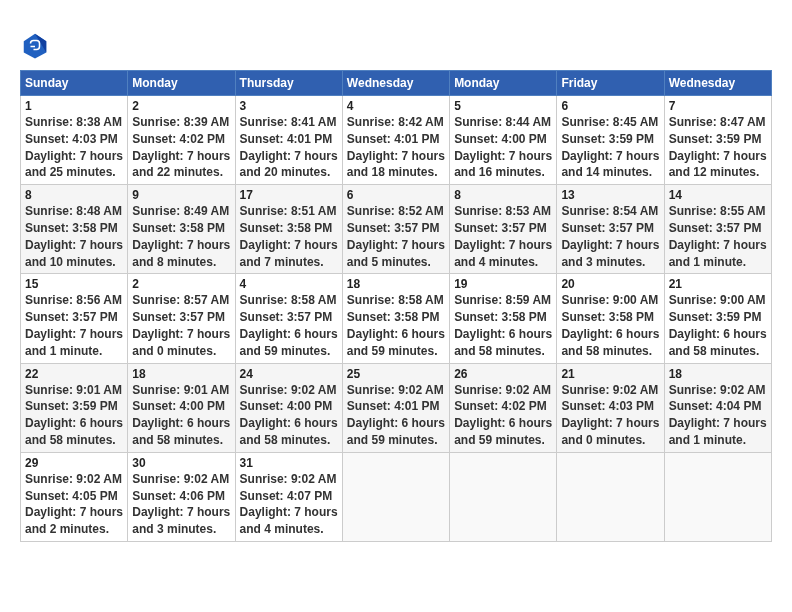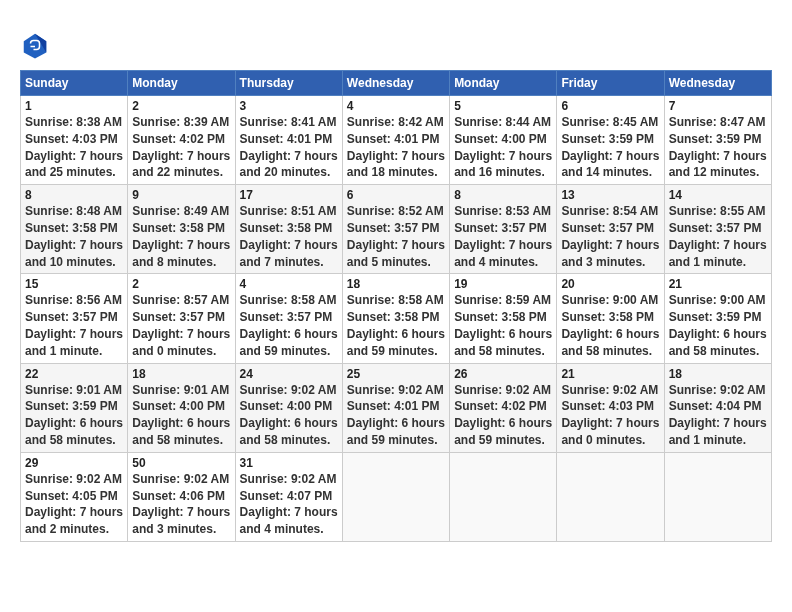--- a/index.html
+++ b/index.html
@@ -255,21 +255,21 @@
             <span class="day-num">18</span>
             <div class="cell-text">Sunrise: 9:02 AM<br>Sunset: 4:04 PM<br>Daylight: 7 hours<br>and 1 minute.</div>
           </td>
         </tr>
         <tr>
           <td>
             <span class="day-num">29</span>
             <div class="cell-text">Sunrise: 9:02 AM<br>Sunset: 4:05 PM<br>Daylight: 7 hours<br>and 2 minutes.</div>
           </td>
           <td>
-            <span class="day-num">50</span>
+            <span class="day-num">30</span>
             <div class="cell-text">Sunrise: 9:02 AM<br>Sunset: 4:06 PM<br>Daylight: 7 hours<br>and 3 minutes.</div>
           </td>
           <td>
             <span class="day-num">31</span>
             <div class="cell-text">Sunrise: 9:02 AM<br>Sunset: 4:07 PM<br>Daylight: 7 hours<br>and 4 minutes.</div>
           </td>
           <td class="empty-cell"></td>
           <td class="empty-cell"></td>
           <td class="empty-cell"></td>
           <td class="empty-cell"></td>

